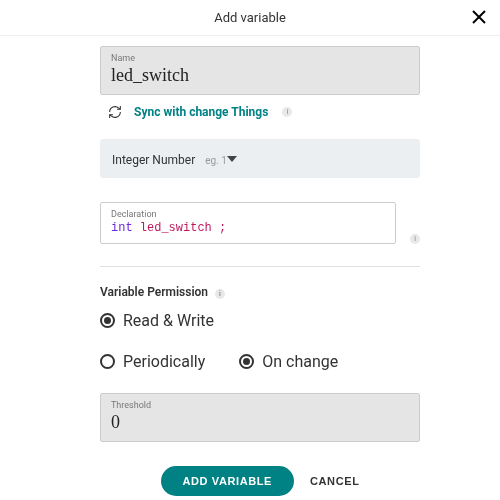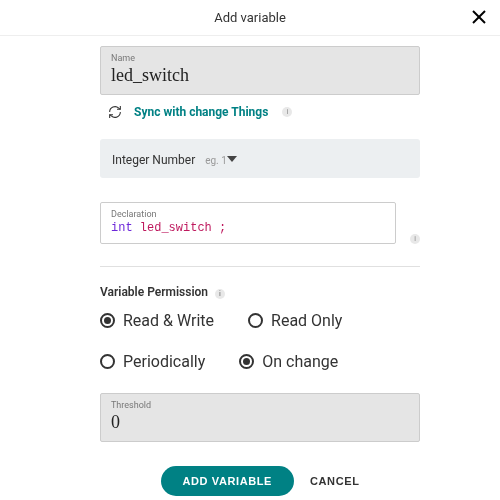--- a/index.html
+++ b/index.html
@@ -271,24 +271,20 @@
 
     <div class="sect-title">
       <span>Variable Permission</span>
       <span class="info-dot">i</span>
     </div>
     <div class="radio-row">
       <div class="radio-opt">
         <span class="radio-circle sel"></span>
         <span class="radio-label">Read &amp; Write</span>
       </div>
-      <div class="radio-opt">
-        <span class="radio-circle"></span>
-        <span class="radio-label">Read Only</span>
-      </div>
     </div>
 
     <div class="radio-row">
       <div class="radio-opt">
         <span class="radio-circle"></span>
         <span class="radio-label">Periodically</span>
       </div>
       <div class="radio-opt">
         <span class="radio-circle sel"></span>
         <span class="radio-label">On change</span>

